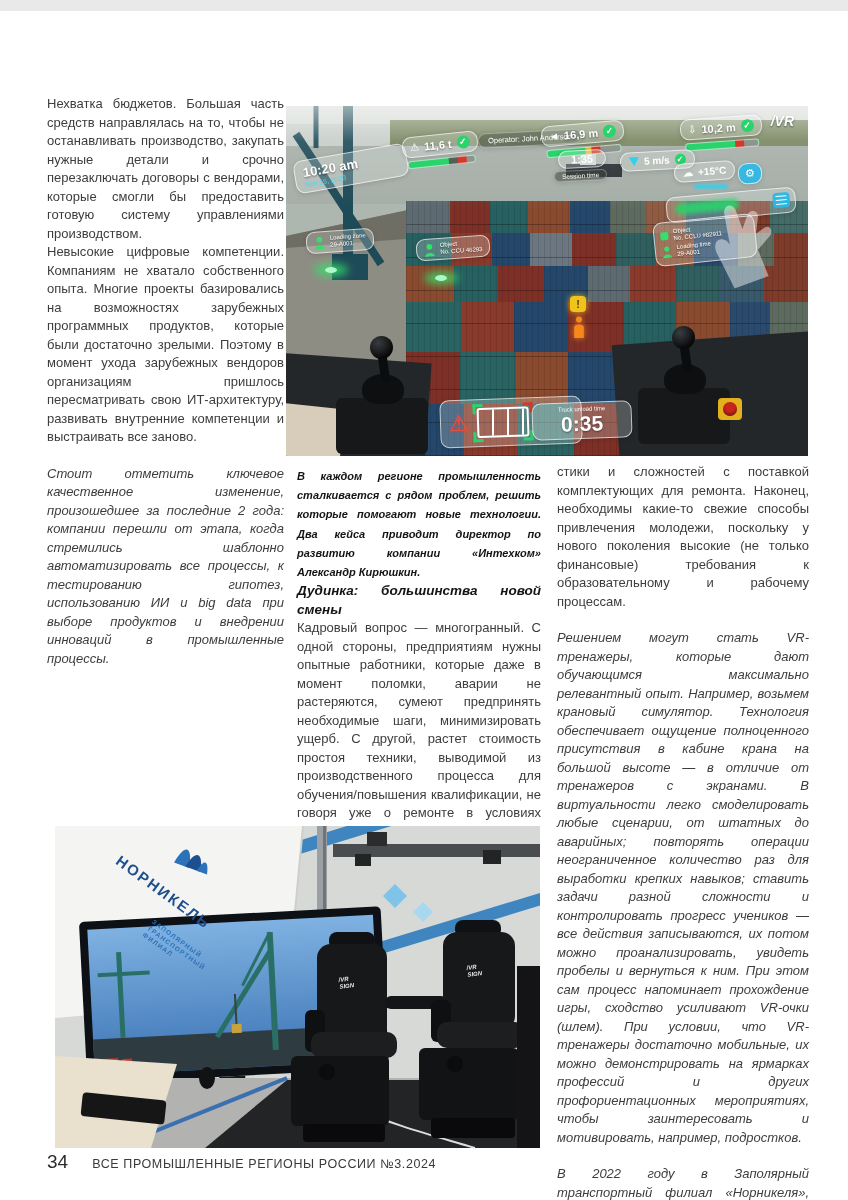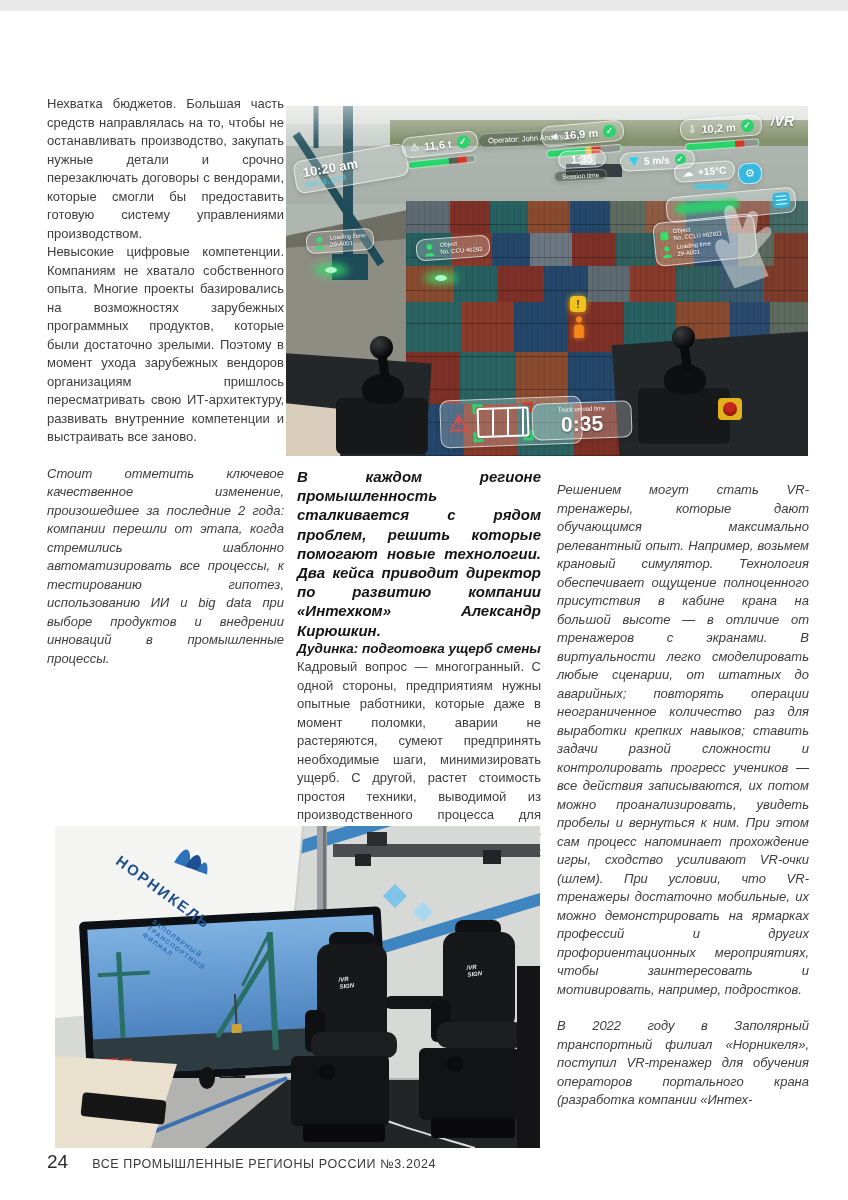--- a/index.html
+++ b/index.html
@@ -2,21 +2,21 @@
 <html><head>
 <meta charset="utf-8">
 <style>
   html,body{margin:0;padding:0;background:#e9e9e9;}
   .page{position:relative;width:848px;height:1200px;background:#ffffff;margin:11px auto;
         font-family:"Liberation Sans",sans-serif;overflow:hidden;}
   
   .col{position:absolute;font-size:13px;line-height:18.5px;color:#3d3d3d;text-align:justify;}
   .col p{margin:0;}
   .col p.sp{margin-top:18px;font-style:italic;}
-  .intro{font-weight:bold;font-style:italic;color:#141414;font-size:15px;line-height:19.2px;text-align:justify;}
+  .intro{font-weight:bold;font-style:italic;color:#141414;font-size:11px;line-height:19.2px;text-align:justify;}
   .h-sec{font-weight:bold;font-style:italic;color:#141414;font-size:13.5px;margin:17px 0 4px 0;}
   
   .footer{position:absolute;left:47px;top:1140px;display:flex;align-items:baseline;gap:24px;}
   .pagenum{font-size:19px;color:#2c2c2c;}
   .mag{font-size:12.5px;letter-spacing:.6px;color:#3a3a3a;}
   
   .photo-top{position:absolute;left:286px;top:95px;width:522px;height:350px;overflow:hidden;
              background:#aeb6b0;border-radius:1px;}
   .photo-top .scene{position:absolute;left:0;top:0;}
   .tex{position:absolute;left:120px;top:95px;width:402px;height:255px;
@@ -324,25 +324,26 @@
       </span>
     </div>
     <div class="ov truck">
       <div class="lab">Truck unload time</div>
       <div class="val">0:35</div>
     </div>
   </div>
 
   <div class="col" style="left:297px;top:456px;width:244px;">
     <p class="intro">В каждом регионе промышленность сталкивается с рядом проблем, решить которые помогают новые технологии. Два кейса приводит директор по развитию компании «Интехком» Александр Кирюшкин.</p>
-    <p class="h-sec">Дудинка: подготовка ущерб смены</p>
+    <p class="h-sec">Дудинка: большинства новой смены</p>
     <p>Кадровый вопрос — многогранный. С одной стороны, предприятиям нужны опытные работники, которые даже в момент поломки, аварии не растеряются, сумеют предпринять необходимые шаги, минимизировать ущерб. С другой, растет стоимость простоя техники, выводимой из производственного процесса для обучения/повышения квалификации, не говоря уже о ремонте в условиях затрудненной логи-</p>
   </div>
 
   <div class="col" style="left:557px;top:452px;width:252px;">
+    <p>стики и сложностей с поставкой комплектующих для ремонта. Наконец, необходимы какие-то свежие способы привлечения молодежи, поскольку у нового поколения высокие (не только финансовые) требования к образовательному и рабочему процессам.</p>
     <p class="sp">Решением могут стать VR-тренажеры, которые дают обучающимся максимально релевантный опыт. Например, возьмем крановый симулятор. Технология обеспечивает ощущение полноценного присутствия в кабине крана на большой высоте — в отличие от тренажеров с экранами. В виртуальности легко смоделировать любые сценарии, от штатных до аварийных; повторять операции неограниченное количество раз для выработки крепких навыков; ставить задачи разной сложности и контролировать прогресс учеников — все действия записываются, их потом можно проанализировать, увидеть пробелы и вернуться к ним. При этом сам процесс напоминает прохождение игры, сходство усиливают VR-очки (шлем). При условии, что VR-тренажеры достаточно мобильные, их можно демонстрировать на ярмарках профессий и других профориентационных мероприятиях, чтобы заинтересовать и мотивировать, например, подростков.</p>
     <p class="sp">В 2022 году в Заполярный транспортный филиал «Норникеля», поступил VR-тренажер для обучения операторов портального крана (разработка компании «Интех-</p>
   </div>
 
   <div class="photo-room">
     <svg width="485" height="322">
       <defs>
         <linearGradient id="skyg" x1="0" y1="0" x2="0" y2="1">
           <stop offset="0" stop-color="#7fb2e2"></stop>
             <stop offset="1" stop-color="#3c74b4"></stop>
@@ -414,17 +415,17 @@
     <div class="branch-text" style="white-space:pre-line;">ЗАПОЛЯРНЫЙ
 ТРАНСПОРТНЫЙ
 ФИЛИАЛ</div>
     <div class="chair-logo" style="left:284px;top:150px;">/VR
 SIGN</div>
     <div class="chair-logo" style="left:412px;top:138px;">/VR
 SIGN</div>
   </div>
 
   <div class="footer">
-    <span class="pagenum">24</span>
+    <span class="pagenum">34</span>
     <span class="mag">ВСЕ ПРОМЫШЛЕННЫЕ РЕГИОНЫ РОССИИ №3.2024</span>
   </div>
 
 </div>
 
 </body></html>

